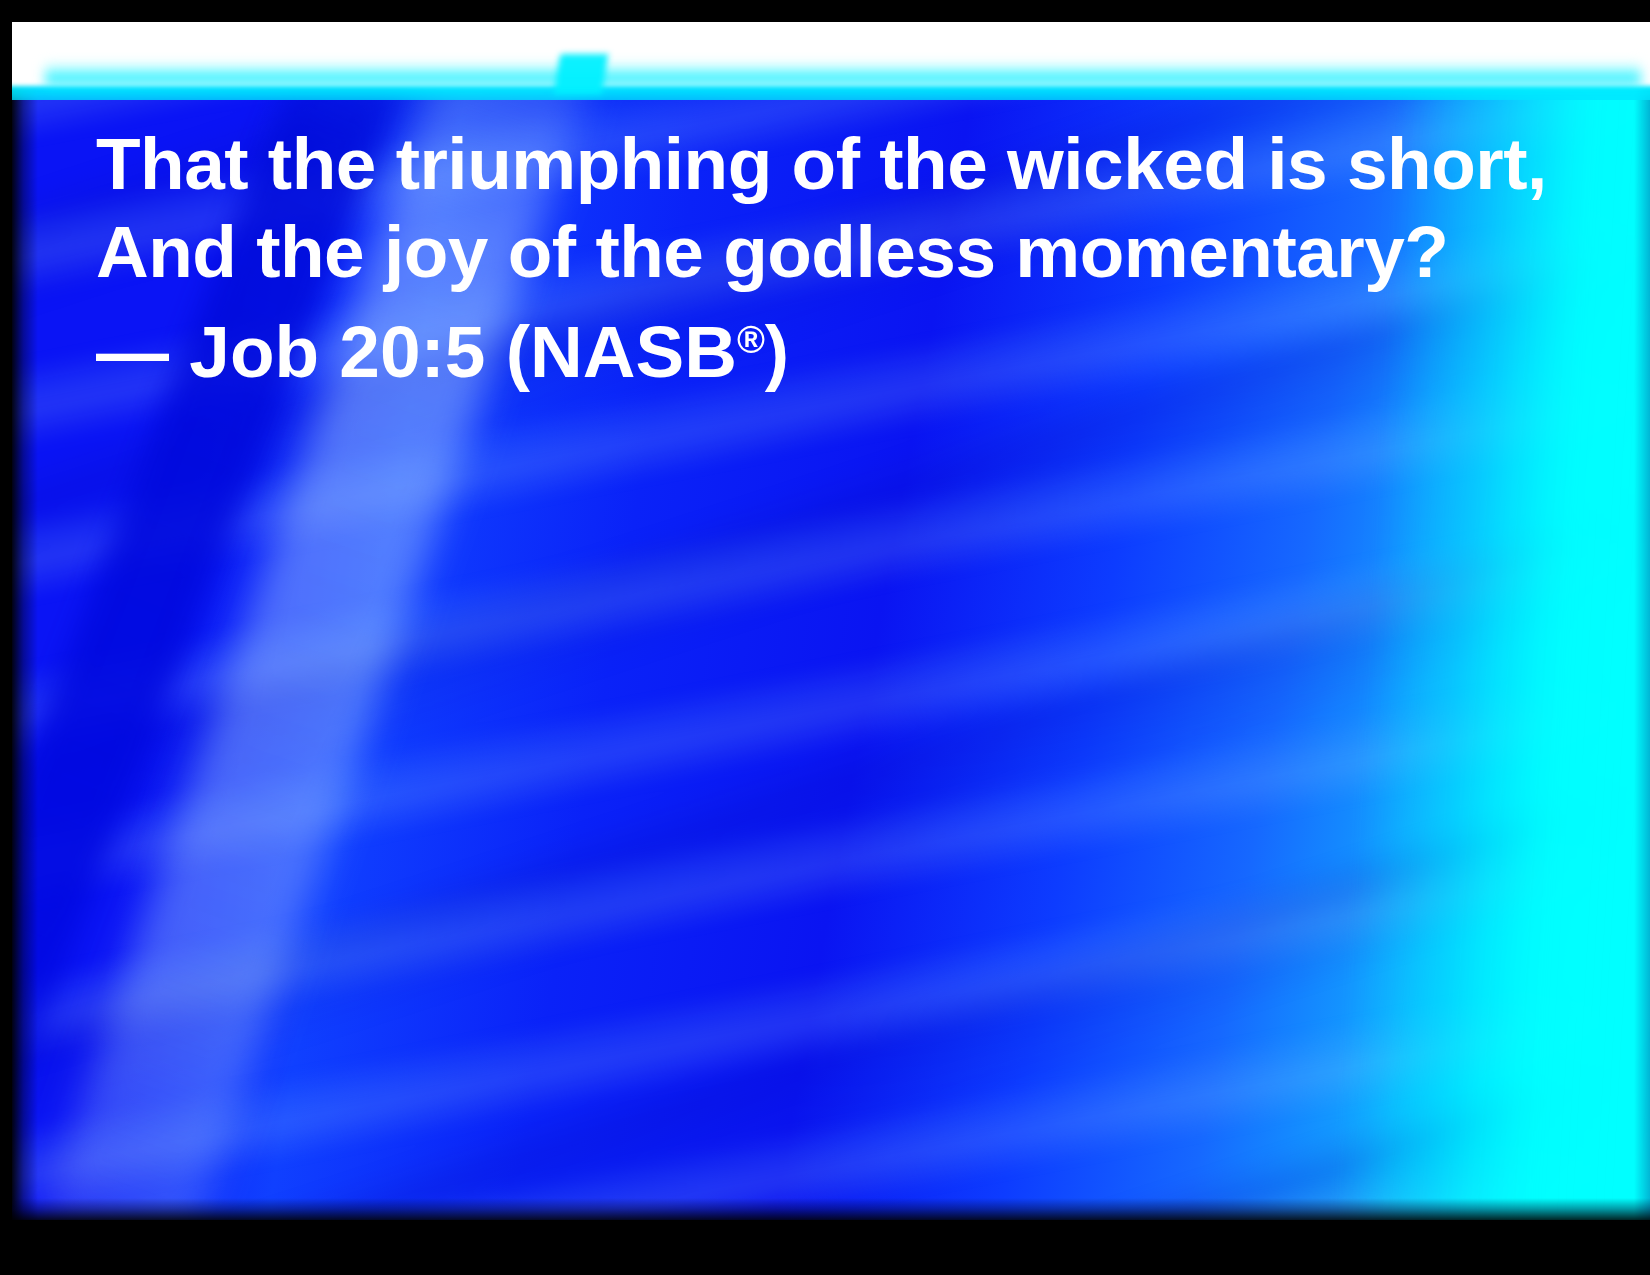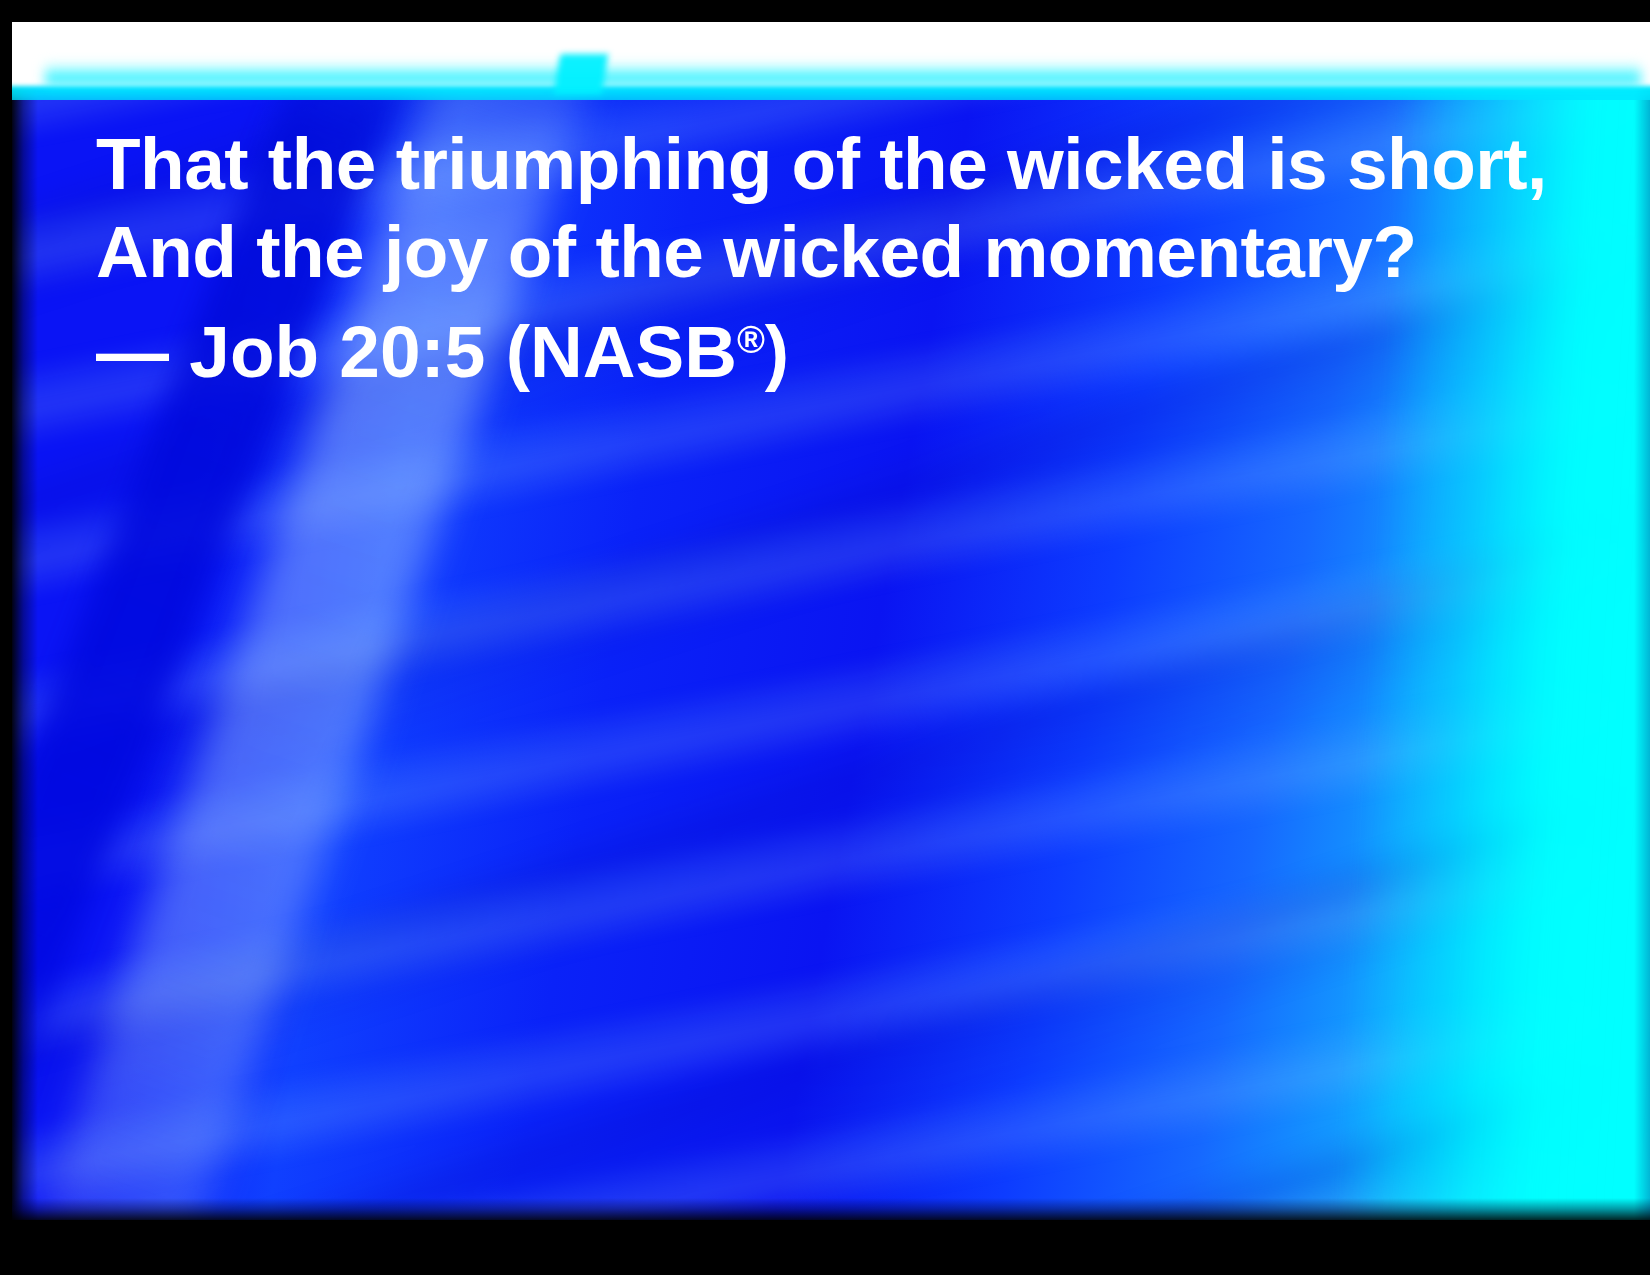--- a/index.html
+++ b/index.html
@@ -268,18 +268,18 @@
 
     <div class="top-banner">
       <div class="glow"></div>
       <div class="cyan-lip"></div>
       <div class="notch"></div>
       <div class="frame-black"></div>
     </div>
 
     <div id="verse-block">
       <div class="verse-line">That the triumphing of the wicked is short,</div>
-      <div class="verse-line">And the joy of the wicked momentary?</div>
+      <div class="verse-line">And the joy of the godless momentary?</div>
       <div class="verse-line citation"><span>— Job 20:5 (NASB</span><span class="reg-mark">®</span><span>)</span></div>
     </div>
 
   </div>
 </div>
 
 </body></html>

